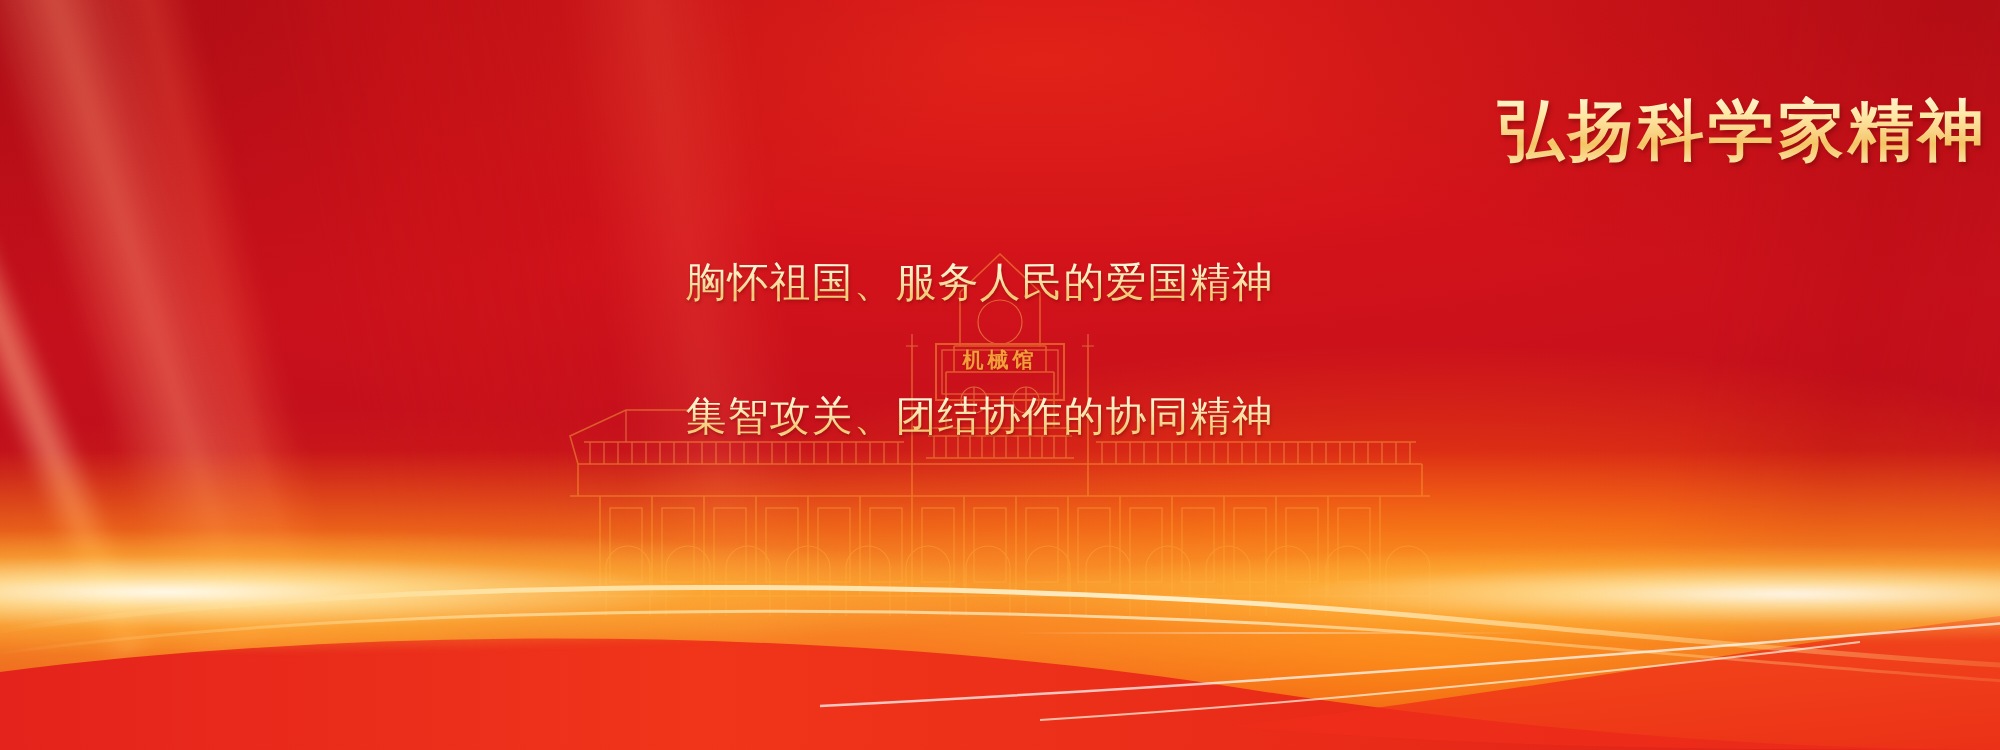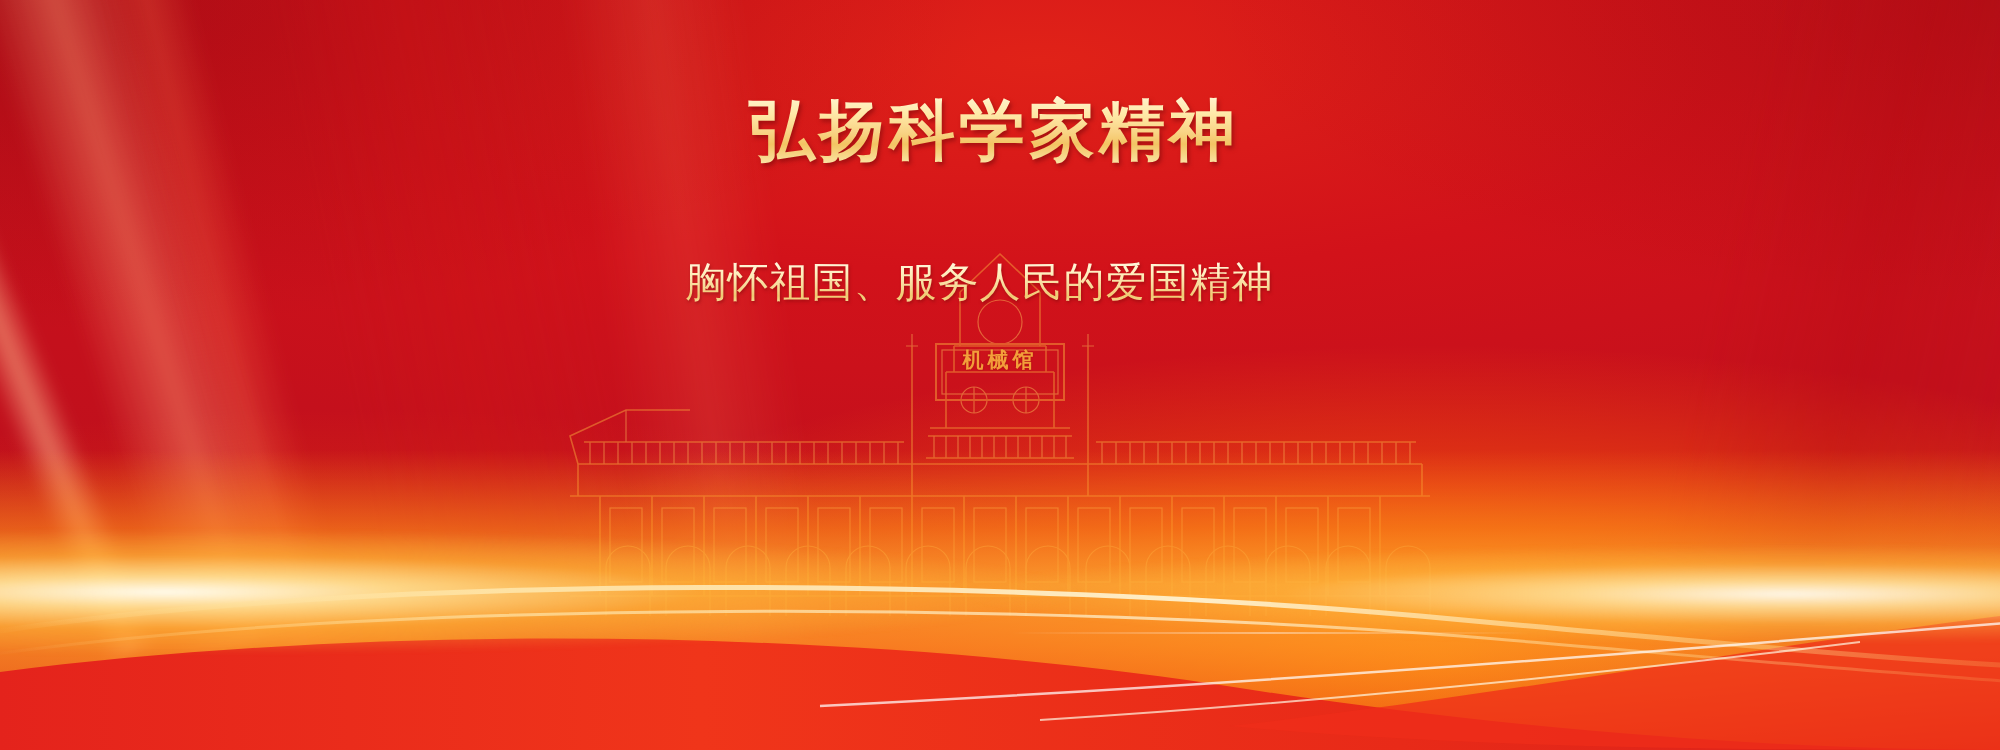--- a/index.html
+++ b/index.html
@@ -106,21 +106,21 @@
     background:linear-gradient(90deg,rgba(255,255,255,0),rgba(255,255,255,.75),rgba(255,255,255,0));
     filter:blur(.6px);
   }
 
   
   .content{position:absolute;inset:0;}
 
   .title{
     position:absolute;
     top:96px;left:0;right:12px;
-    text-align:center;
+    text-align:right;
     font-size:66px;
     font-weight:700;
     letter-spacing:4px;
     line-height:1.05;
     font-family:"DejaVu Serif","Liberation Serif",serif;
     background:linear-gradient(180deg,#fff4cf 0%,#ffe9a8 26%,#f9d486 52%,#f3c463 70%,#fbe6a8 100%);
     -webkit-background-clip:text;background-clip:text;
     color:transparent;-webkit-text-fill-color:transparent;
     filter:drop-shadow(2px 3px 2px rgba(120,8,10,.55));
   }
@@ -302,18 +302,19 @@
       <div class="line">
         <span class="seg">胸怀祖国、服务人民的爱国精神</span>
         <span class="gap"></span>
       </div>
 
       <div class="line">
         <span class="gap"></span>
       </div>
 
       <div class="line">
+        <span class="seg">集智攻关、团结协作的协同精神</span>
         <span class="gap"></span>
       </div>
 
     </div>
   </div>
 </div>
 
 </body></html>

